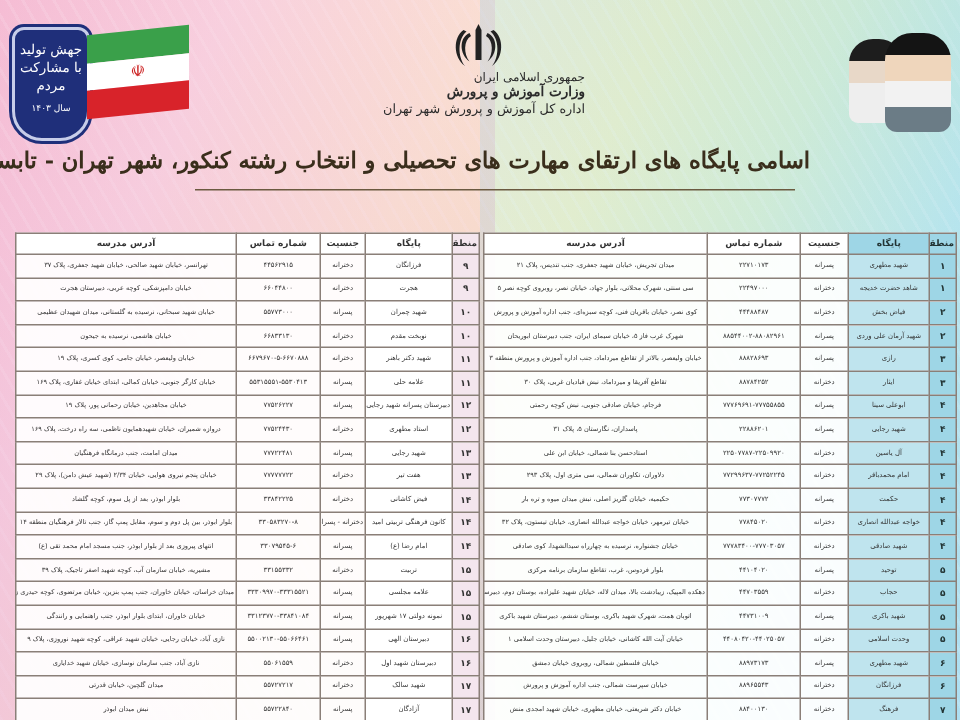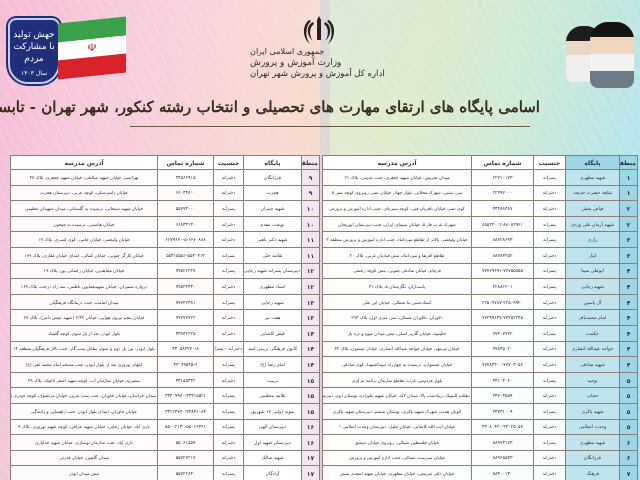--- a/index.html
+++ b/index.html
@@ -5,28 +5,28 @@
 *{box-sizing:border-box;margin:0;padding:0}
 html,body{width:640px;height:480px;overflow:hidden}
 body{font-family:"DejaVu Sans",sans-serif;position:relative;
 background:linear-gradient(115deg,#f7c6d8 0%,#fbe0e6 18%,#fdf3d6 38%,#fbf6c8 52%,#e6f4d2 66%,#c7ecef 82%,#b4e2f4 100%);}
 .bgstripe{position:absolute;inset:0;background:repeating-linear-gradient(60deg,rgba(255,255,255,0.18) 0 2px,transparent 2px 9px);pointer-events:none}
 .pinkwash{position:absolute;left:0;top:0;width:330px;height:480px;background:linear-gradient(180deg,rgba(240,160,200,0.25),rgba(225,140,200,0.35));pointer-events:none}
 .bluewash{position:absolute;right:0;top:0;width:320px;height:480px;background:linear-gradient(200deg,rgba(120,200,230,0.25),rgba(150,210,235,0.15));pointer-events:none}
 
 .header{position:absolute;left:0;top:0;width:640px;height:110px}
 .emblem{position:absolute;left:301px;top:14px;width:36px;height:32px}
-.ministry{position:absolute;left:250px;top:46px;width:140px;text-align:left;font-family:"DejaVu Serif",serif;color:#2b2b2b;line-height:11px}
+.ministry{position:absolute;left:250px;top:46px;width:140px;text-align:right;font-family:"DejaVu Serif",serif;color:#2b2b2b;line-height:11px}
 .ministry .l1{font-size:8px}
-.ministry .l2{font-size:9px;font-weight:normal}
+.ministry .l2{font-size:9px;font-weight:bold}
 .ministry .l3{font-size:8.5px;font-weight:normal}
 .title{position:absolute;left:110px;top:98px;width:430px;text-align:center;direction:rtl;font-family:"DejaVu Serif",serif;font-size:15px;font-weight:bold;color:#3a2e1c;letter-spacing:0.2px;white-space:nowrap}
 .title-line{position:absolute;left:130px;top:126px;width:400px;height:1px;background:#6b5a40}
 
-.logo{position:absolute;left:8px;top:18px;width:52px;height:66px;background:#1f2f7a;border-radius:8px 8px 20px 20px;border:2px solid #c7cde9;color:#fff;direction:rtl;text-align:center;font-family:"DejaVu Serif",serif;font-size:9px;line-height:12px;padding-top:8px;box-shadow:0 0 0 2px #1f2f7a}
+.logo{position:absolute;left:8px;top:18px;width:52px;height:76px;background:#1f2f7a;border-radius:8px 8px 20px 20px;border:2px solid #c7cde9;color:#fff;direction:rtl;text-align:center;font-family:"DejaVu Serif",serif;font-size:9px;line-height:12px;padding-top:8px;box-shadow:0 0 0 2px #1f2f7a}
 .logo small{display:block;font-size:6px;margin-top:3px}
 .flag{position:absolute;left:58px;top:20px;width:68px;height:56px;transform:skewY(-6deg)}
 .flag div{height:33.33%}
 .flag .g{background:#3aa04a}
 .flag .w{background:#fff;display:flex;align-items:center;justify-content:center;color:#c22;font-size:11px}
 .flag .r{background:#d8232a}
 .portrait{position:absolute;left:560px;top:16px;width:80px;height:74px}
 .portrait .p1{position:absolute;left:6px;top:10px;width:36px;height:56px;border-radius:16px 16px 6px 6px;background:linear-gradient(180deg,#1d1d1d 0 26%,#e8d8c8 26% 52%,#eee 52% 100%)}
 .portrait .p2{position:absolute;left:30px;top:6px;width:44px;height:66px;border-radius:18px 18px 8px 8px;background:linear-gradient(180deg,#141414 0 22%,#efd6bc 22% 48%,#f2f2f2 48% 75%,#6b7c86 75% 100%)}
 

